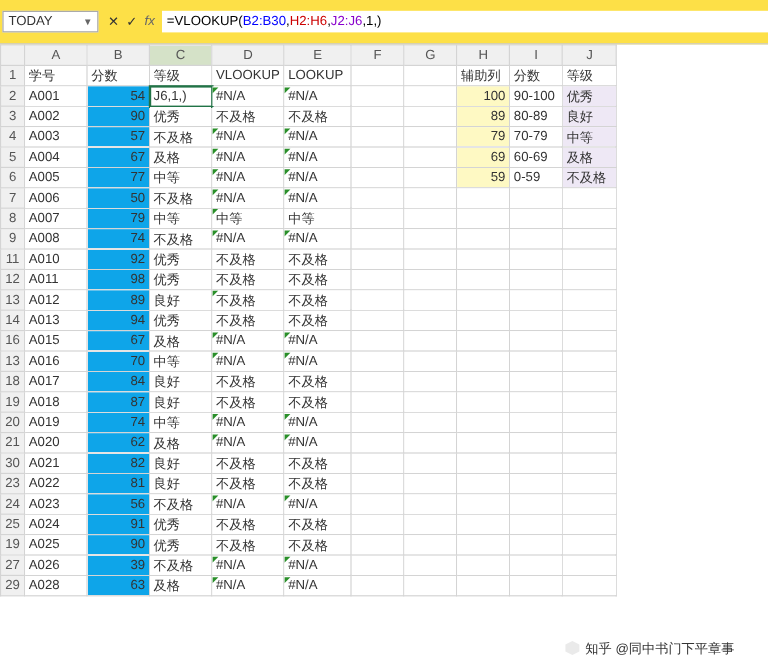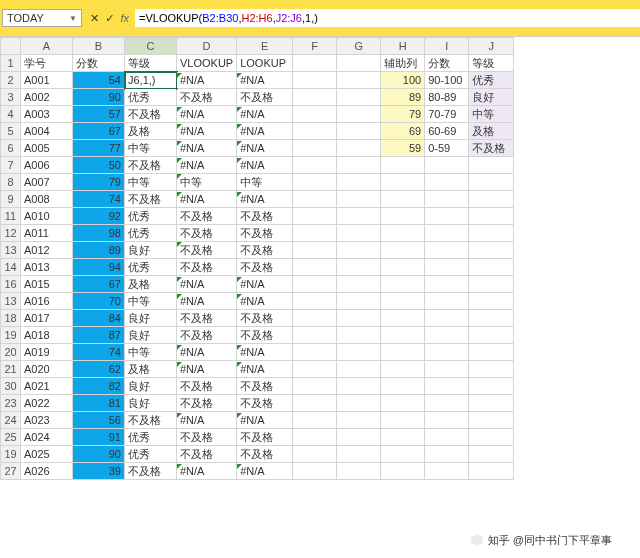--- a/index.html
+++ b/index.html
@@ -392,20 +392,33 @@
 <td class="num range-b">39</td>
 <td>不及格</td>
 <td class="tri">#N/A</td>
 <td class="tri">#N/A</td>
 <td></td>
 <td></td>
 <td></td>
           <td></td>
           <td></td>
         </tr>
+        <tr>
+          <th class="row">29</th>
+<td>A028</td>
+<td class="num range-b">63</td>
+<td>及格</td>
+<td class="tri">#N/A</td>
+<td class="tri">#N/A</td>
+<td></td>
+<td></td>
+<td></td>
+          <td></td>
+          <td></td>
+        </tr>
       </tbody>
 </table>
 </div>
 
 <div class="watermark">
   <svg viewBox="0 0 24 24">
       <path fill="#ccc" d="M12 2L2 7v10l10 5 10-5V7z"></path>
     </svg>
   <span>知乎 @同中书门下平章事</span>
 </div>

